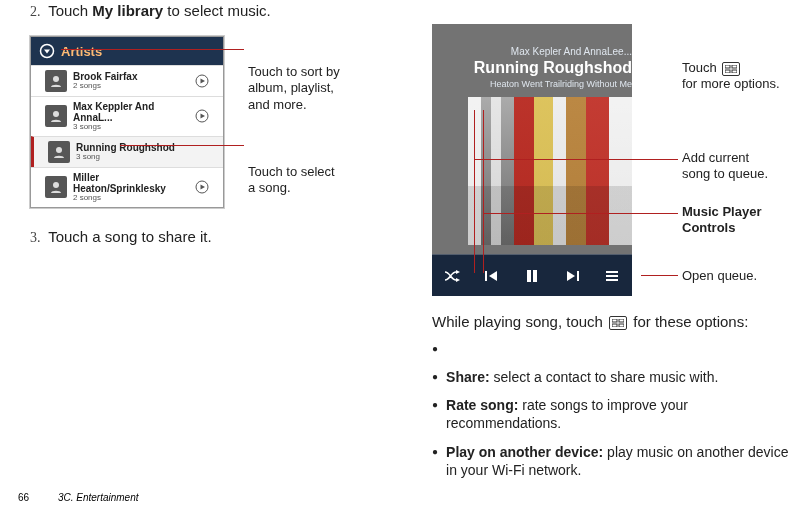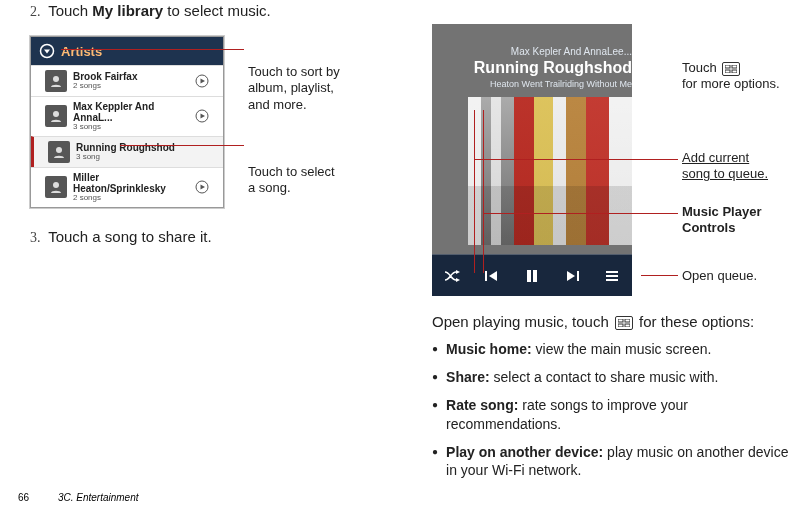--- a/index.html
+++ b/index.html
@@ -244,46 +244,45 @@
         <rect x="7" y="0" width="5" height="3" fill="none" stroke="#333"></rect>
         <rect x="0" y="5" width="5" height="3" fill="none" stroke="#333"></rect>
         <rect x="7" y="5" width="5" height="3" fill="none" stroke="#333"></rect>
       </svg>
     </span><span style="white-space:pre-line;">
 for more options.</span>
 </div>
 
 <div class="right-line-v" style="left:474px; top:110px; height:163px;"></div>
 <div class="right-line-h" style="left:474px; top:159px; width:204px;"></div>
-<div class="right-callout" style="left:682px; top:150px; white-space:pre-line;text-decoration:underline;">Add current
+<div class="right-callout" style="left:682px; top:150px; white-space:pre-line;">Add current
 song to queue.</div>
 
 <div class="right-line-v" style="left:483px; top:110px; height:163px;"></div>
 <div class="right-line-h" style="left:483px; top:213px; width:195px;"></div>
 <div class="right-callout bold" style="left:682px; top:204px; white-space:pre-line;">Music Player
 Controls</div>
 
 <div class="right-line-h" style="left:641px; top:275px; width:37px;"></div>
 <div class="right-callout" style="left:682px; top:268px;">Open queue.</div>
 
 <div class="while-text">
-  <span>Open playing music, touch </span><span class="menu-icon-inline">
+  <span>While playing song, touch </span><span class="menu-icon-inline">
       <svg width="12" height="8" viewBox="0 0 12 8">
         <rect x="0" y="0" width="5" height="3" fill="none" stroke="#333"></rect>
         <rect x="7" y="0" width="5" height="3" fill="none" stroke="#333"></rect>
         <rect x="0" y="5" width="5" height="3" fill="none" stroke="#333"></rect>
         <rect x="7" y="5" width="5" height="3" fill="none" stroke="#333"></rect>
       </svg>
     </span><span> for these options:</span>
 </div>
 
 <div class="options-list">
   <div class="opt">
     <span class="dot">●</span>
-    <div><span class="bold">Music home:</span><span> view the main music screen.</span></div>
   </div>
   <div class="opt">
     <span class="dot">●</span>
     <div><span class="bold">Share:</span><span> select a contact to share music with.</span></div>
   </div>
   <div class="opt">
     <span class="dot">●</span>
     <div><span class="bold">Rate song:</span><span> rate songs to improve your recommendations.</span></div>
   </div>
   <div class="opt">

